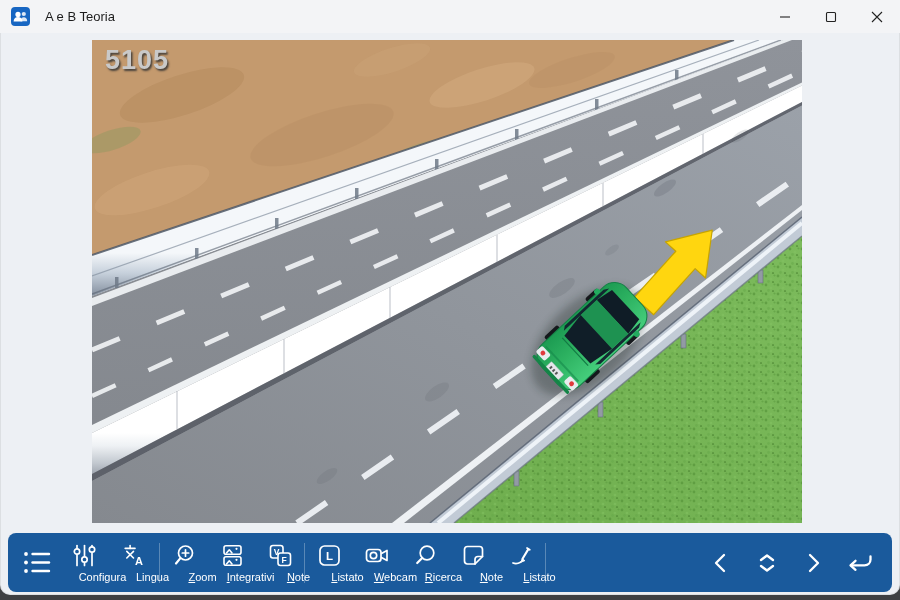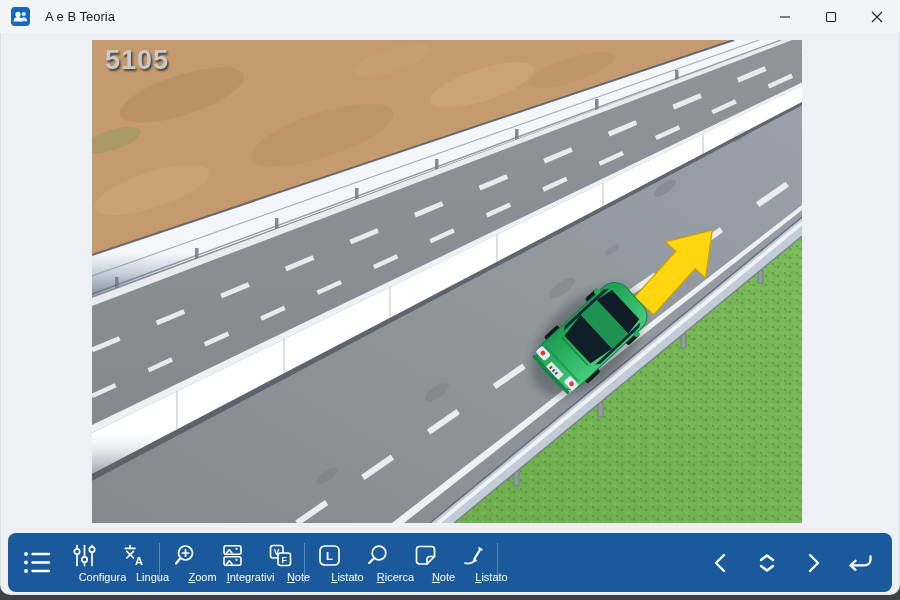--- a/index.html
+++ b/index.html
@@ -362,20 +362,30 @@
     <div class="tb-item mid">
       <span class="tb-icon">
           <svg width="25" height="25" viewBox="0 0 25 25">
         <rect x="3" y="3" width="19" height="19" rx="4.5" fill="none" stroke="#fff" stroke-width="1.7"></rect>
         <text x="12.5" y="17" font-family="Liberation Sans, sans-serif" font-size="11.5" font-weight="bold" fill="#fff" text-anchor="middle">L</text>
       </svg>
         </span>
       <span class="tb-label ul">Listato</span>
     </div>
 
+    <div class="tb-item mid">
+      <span class="tb-icon">
+          <svg width="26" height="25" viewBox="0 0 26 25" stroke="#fff" fill="none" stroke-width="1.7" stroke-linejoin="round">
+        <rect x="2.5" y="6.5" width="14.5" height="12" rx="3"></rect>
+            <circle cx="9.5" cy="12.5" r="3.2"></circle>
+        <path d="M17,10.8 L23,7.5 L23,17.5 L17,14.2"></path>
+      </svg>
+        </span>
+      <span class="tb-label ul">Webcam</span>
+    </div>
 
     <div class="tb-item mid">
       <span class="tb-icon">
           <svg width="25" height="25" viewBox="0 0 25 25" stroke="#fff" fill="none" stroke-width="1.7" stroke-linecap="round">
         <circle cx="14" cy="10" r="6.8"></circle>
             <line x1="9.2" y1="14.9" x2="4.2" y2="20" stroke-width="2.2"></line>
       </svg>
         </span>
       <span class="tb-label ul">Ricerca</span>
     </div>

